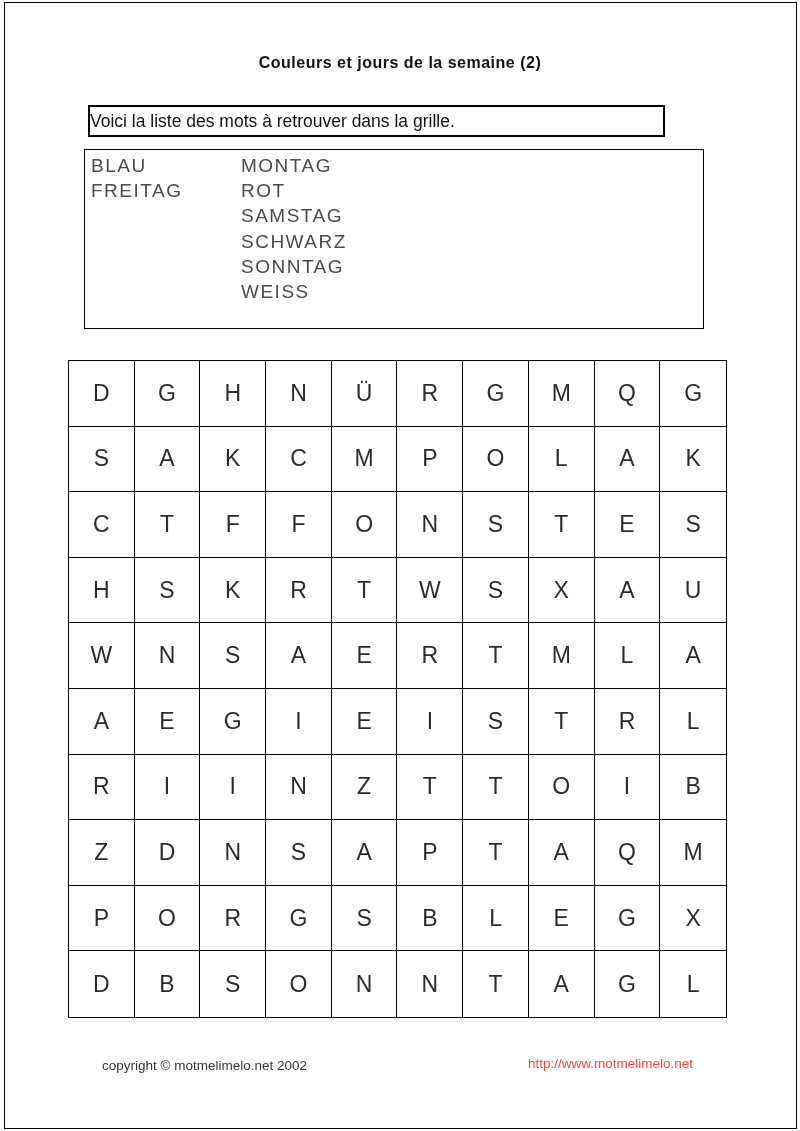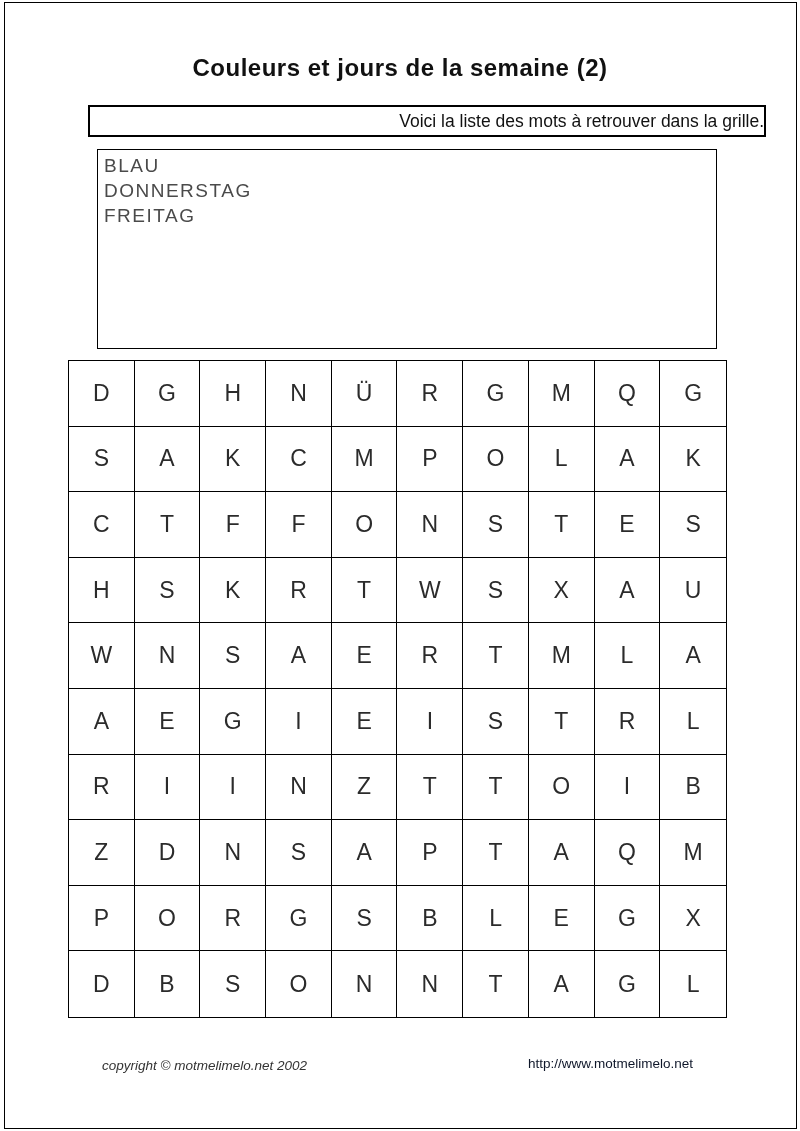--- a/index.html
+++ b/index.html
@@ -13,42 +13,41 @@
   .page-border {
     position: absolute;
     left: 4px; top: 2px; width: 793px; height: 1127px;
     border: 1px solid #000000;
     pointer-events: none;
   }
   .page-title {
     position: absolute;
     left: 0; top: 54px; width: 800px;
     text-align: center;
-    font-size: 24px;
+    font-size: 16px;
     font-weight: bold;
     color: #111111;
     letter-spacing: 0.5px;
   }
   .instruction-box {
     position: absolute;
     left: 88px; top: 105px;
-    width: 678px; height: 32px;
+    width: 577px; height: 32px;
     border: 2px solid #000000;
-    display: flex; align-items: center; justify-content: flex-end;
+    display: flex; align-items: center; justify-content: flex-start;
   }
   .instruction-text {
     font-size: 17.5px;
     color: #111111;
   }
   .word-list-box {
     position: absolute;
     left: 84px; top: 149px;
-    width: 620px; height: 200px;
+    width: 620px; height: 180px;
     border: 1px solid #000000;
-    margin-left: 13px;
   }
   .word-col {
     position: absolute;
     top: 3px;
     list-style: none;
   }
   .word-col-1 { left: 6px; }
   .word-col-2 { left: 156px; }
   .word-item {
     font-size: 19px;
@@ -75,45 +74,51 @@
     color: #2b2b2b;
     font-weight: 400;
   }
   .grid-cell.last-col { border-right: none; }
   .grid-cell.last-row { border-bottom: none; }
   .footer-copyright {
     position: absolute;
     left: 102px; top: 1058px;
     font-size: 13.5px;
     color: #333333;
-    font-style: italic;
   }
   .footer-url {
     position: absolute;
     right: 107px; top: 1056px;
     font-size: 13.5px;
-    color: #0f172a;
+    color: #ef4444;
   }
 </style>
 </head>
 <body>
 
 <div class="page-border"></div>
 
 <h1 class="page-title">Couleurs et jours de la semaine (2)</h1>
 
 <div class="instruction-box">
   <span class="instruction-text">Voici la liste des mots à retrouver dans la grille.</span>
 </div>
 
 <div class="word-list-box">
   <ul class="word-col word-col-1">
       <li class="word-item">BLAU</li>
-      <li class="word-item">DONNERSTAG</li>
       <li class="word-item">FREITAG</li>
+    </ul>
+  <ul class="word-col word-col-2">
+      <li class="word-item">MONTAG</li>
+      <li class="word-item">ROT</li>
+      <li class="word-item">SAMSTAG</li>
+      <li class="word-item">SCHWARZ</li>
+      <li class="word-item">SONNTAG</li>
+      <li class="word-item">WEISS</li>
     </ul>
 </div>
 
 <div class="letter-grid">
     <div class="grid-cell">D</div>
     <div class="grid-cell">G</div>
     <div class="grid-cell">H</div>
     <div class="grid-cell">N</div>
     <div class="grid-cell">Ü</div>
     <div class="grid-cell">R</div>

